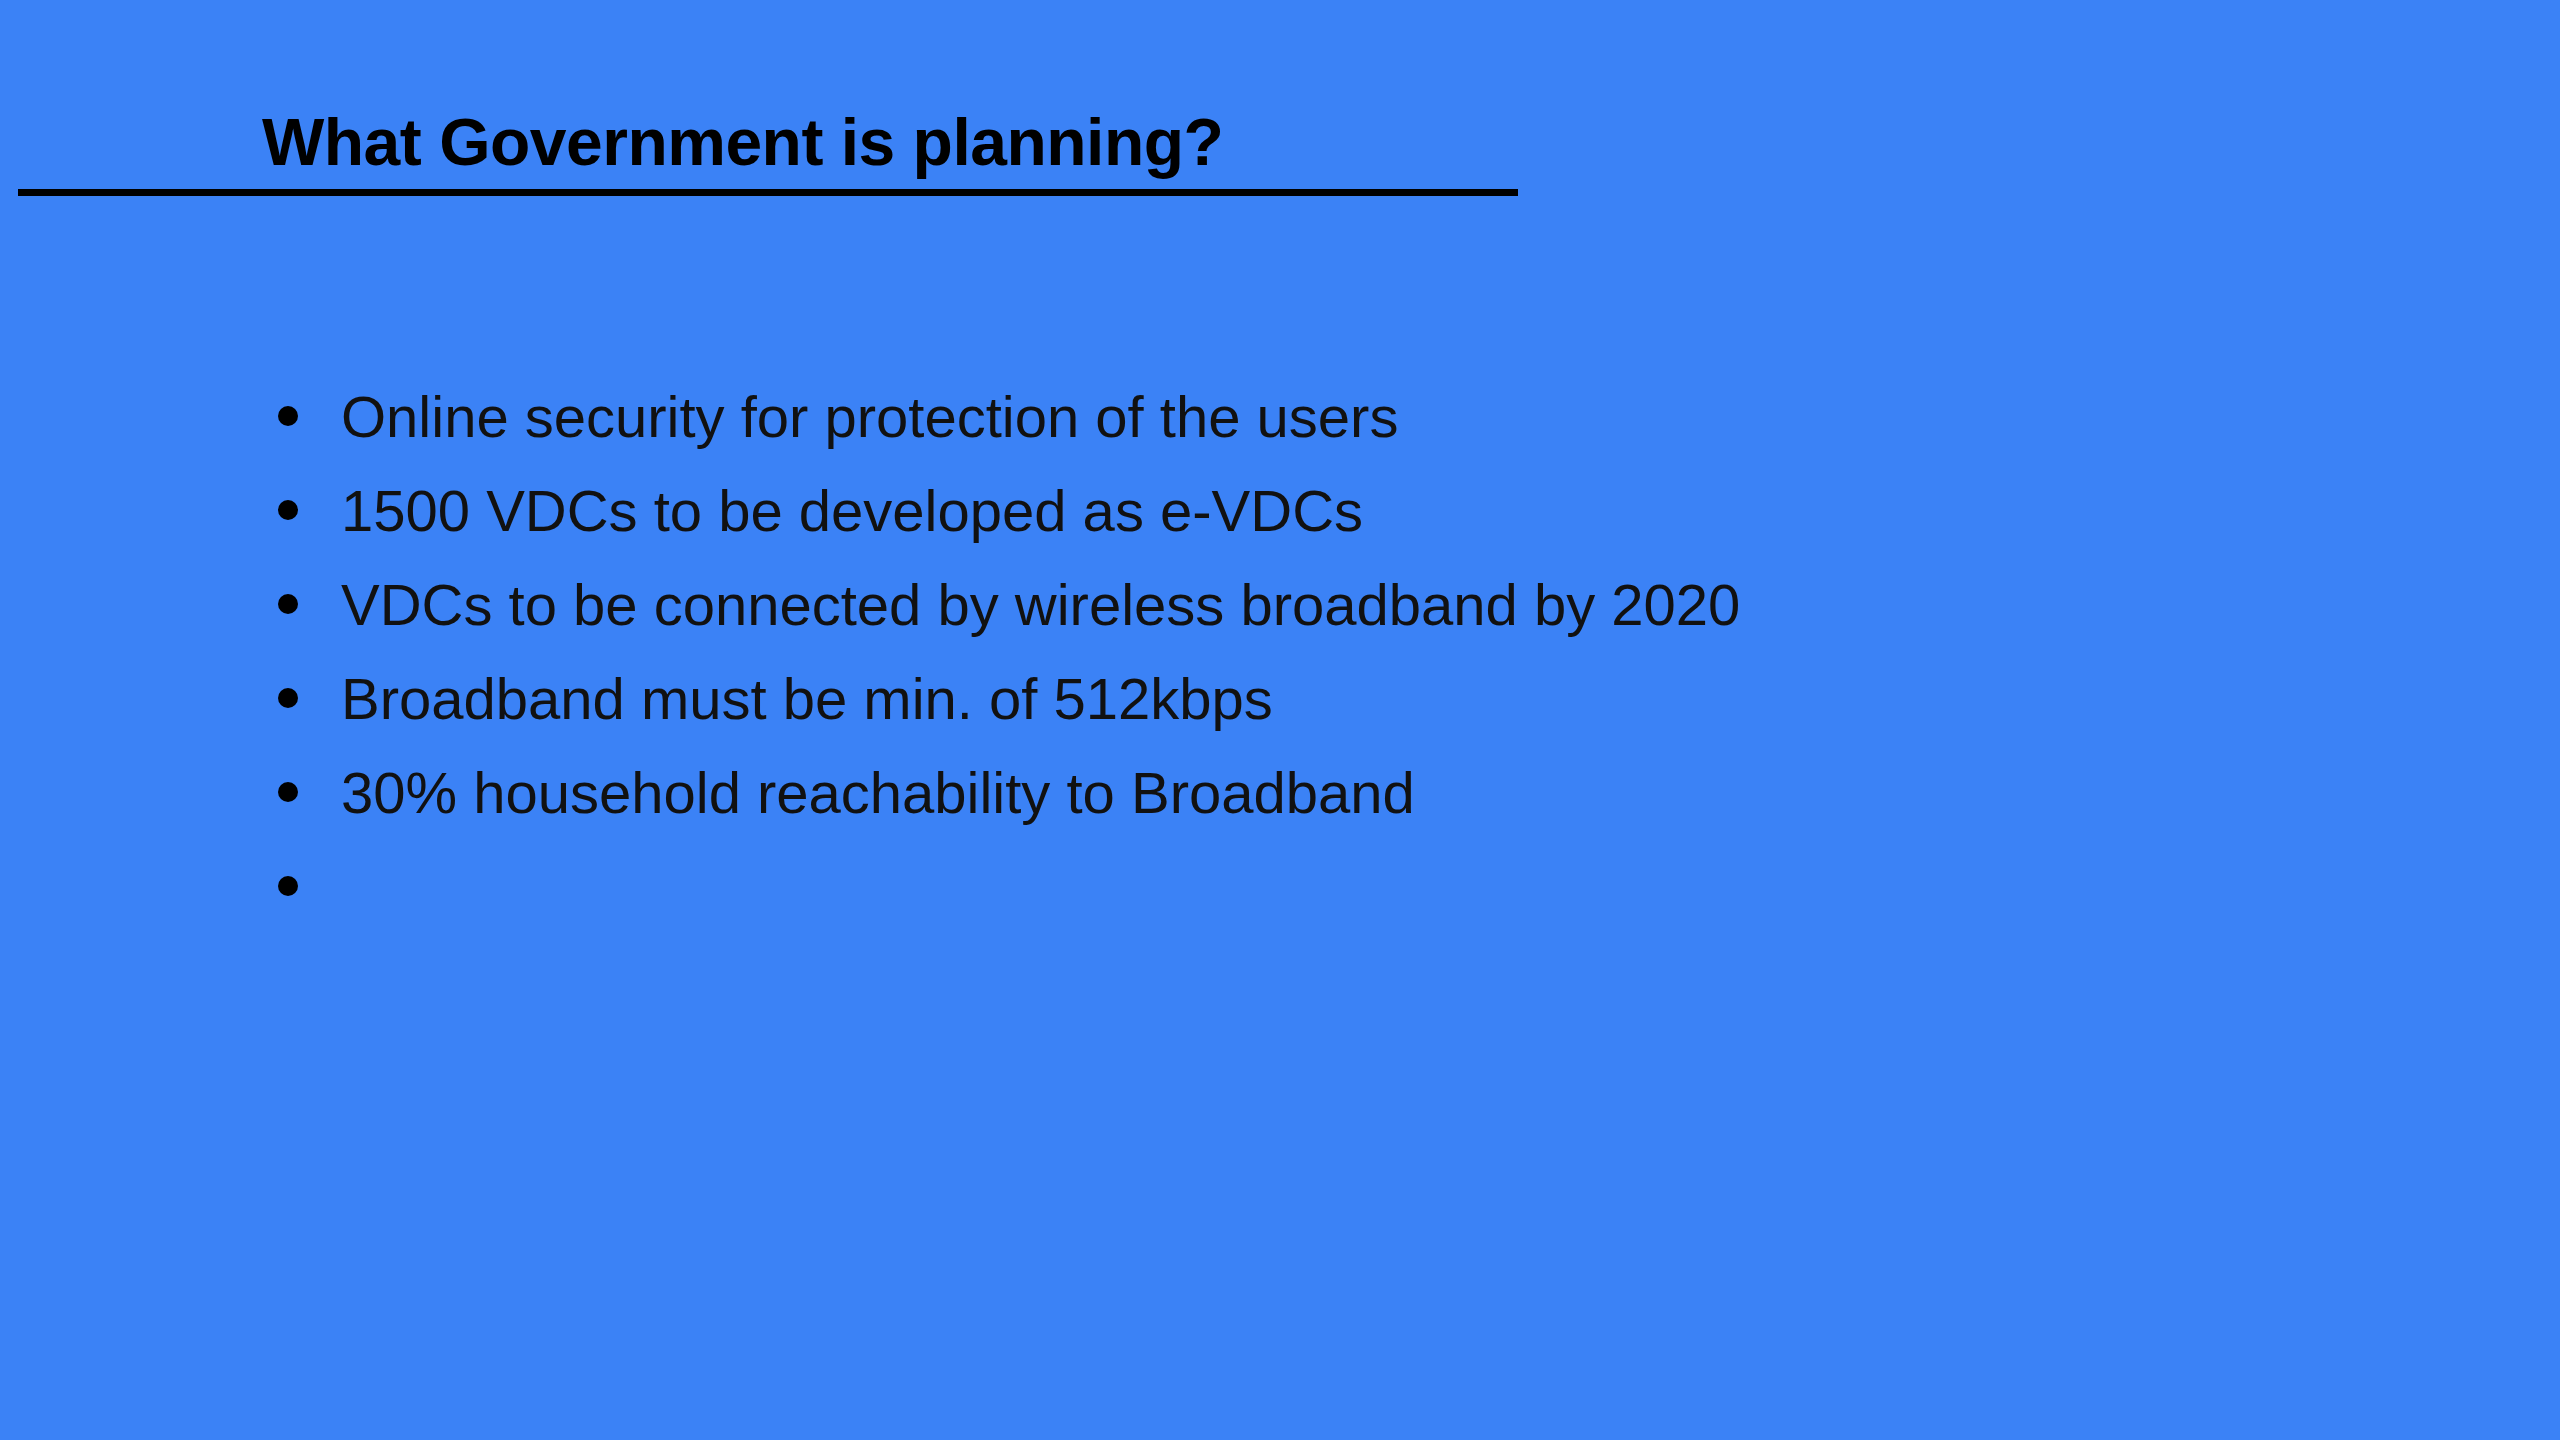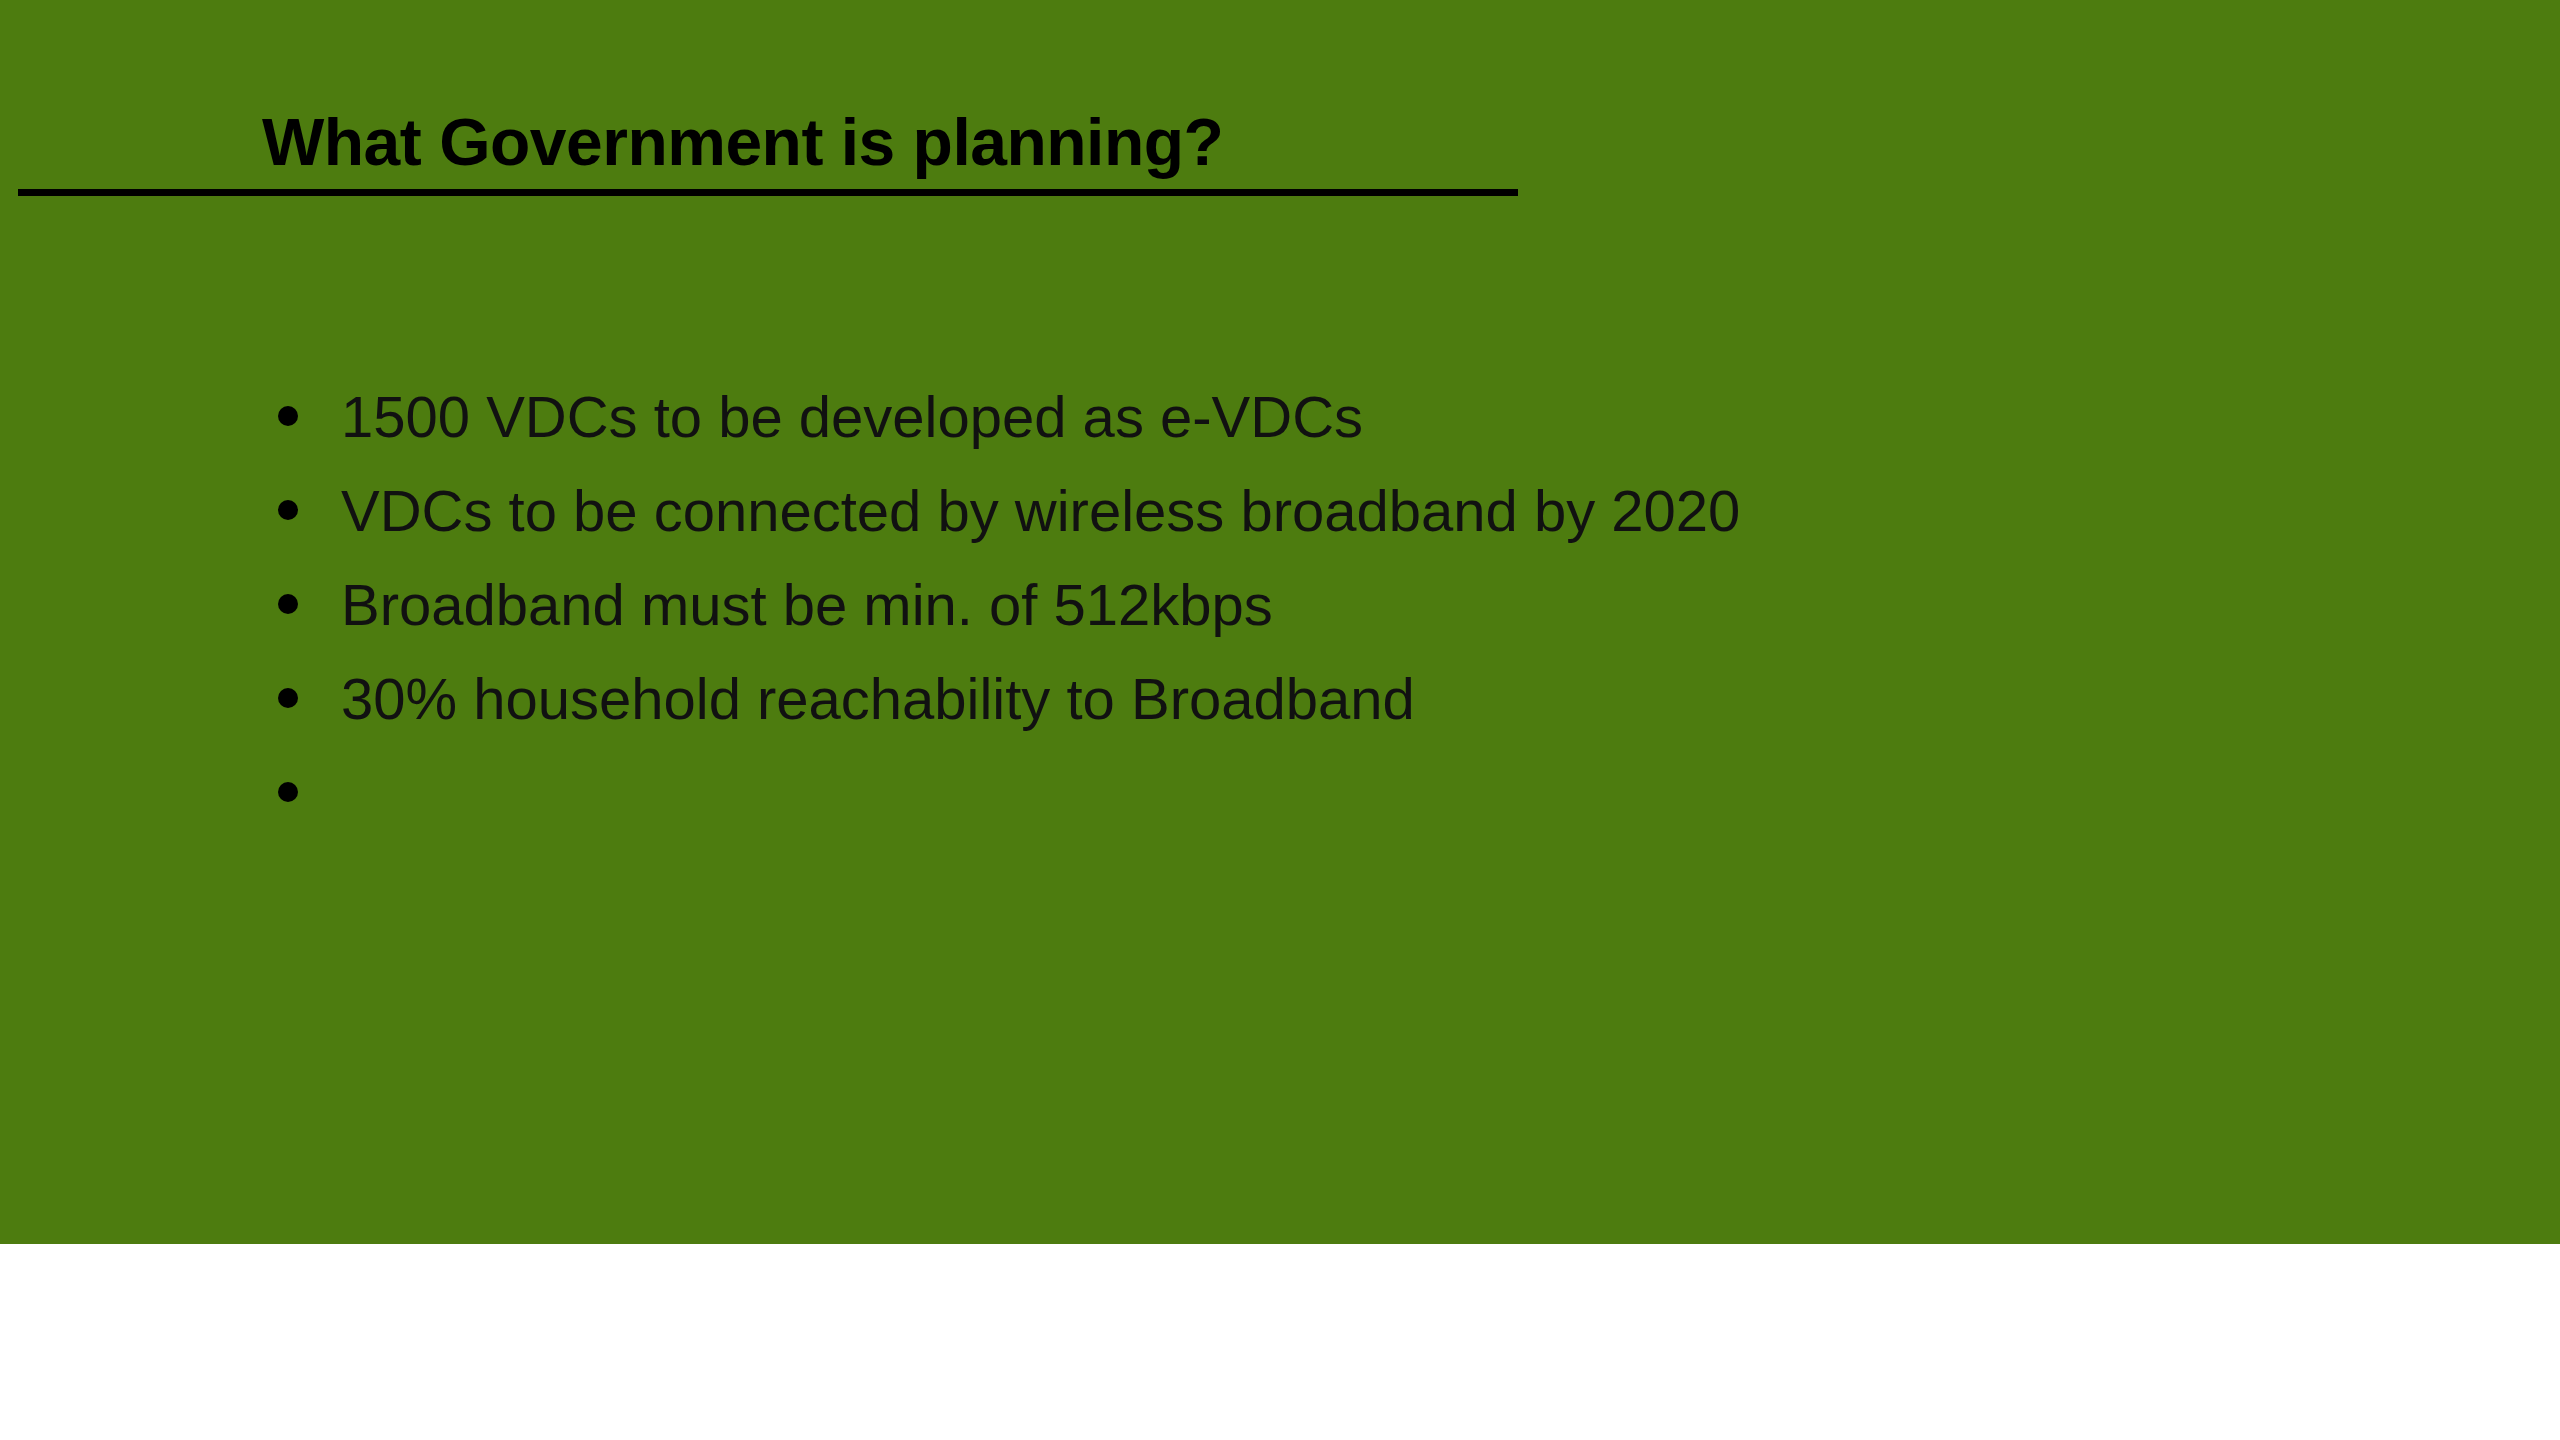--- a/index.html
+++ b/index.html
@@ -10,22 +10,22 @@
   body {
     width: 2560px;
     height: 1440px;
     overflow: hidden;
     font-family: "Liberation Sans", sans-serif;
     color: #000000;
   }
   .slide {
     position: relative;
     width: 2560px;
-    height: 1244px;
-    background: #4d7c0f;
+    height: 1440px;
+    background: #3b82f6;
     box-sizing: border-box;
   }
   .title-block {
     position: absolute;
     left: 0px;
     top: 108px;
     width: 1540px;
   }
   .slide-title {
     font-size: 66px;
@@ -79,20 +79,24 @@
 <div class="slide">
 
   <div class="title-block">
     <div class="slide-title">What Government is planning?</div>
     <div class="title-rule"></div>
   </div>
 
   <ul class="bullet-list">
     <li class="bullet-item">
       <span class="bullet-dot"></span>
+      <span class="bullet-text">Online security for protection of the users</span>
+    </li>
+    <li class="bullet-item">
+      <span class="bullet-dot"></span>
       <span class="bullet-text">1500 VDCs to be developed as e-VDCs</span>
     </li>
     <li class="bullet-item">
       <span class="bullet-dot"></span>
       <span class="bullet-text">VDCs to be connected by wireless broadband by 2020</span>
     </li>
     <li class="bullet-item">
       <span class="bullet-dot"></span>
       <span class="bullet-text">Broadband must be min. of 512kbps</span>
     </li>

